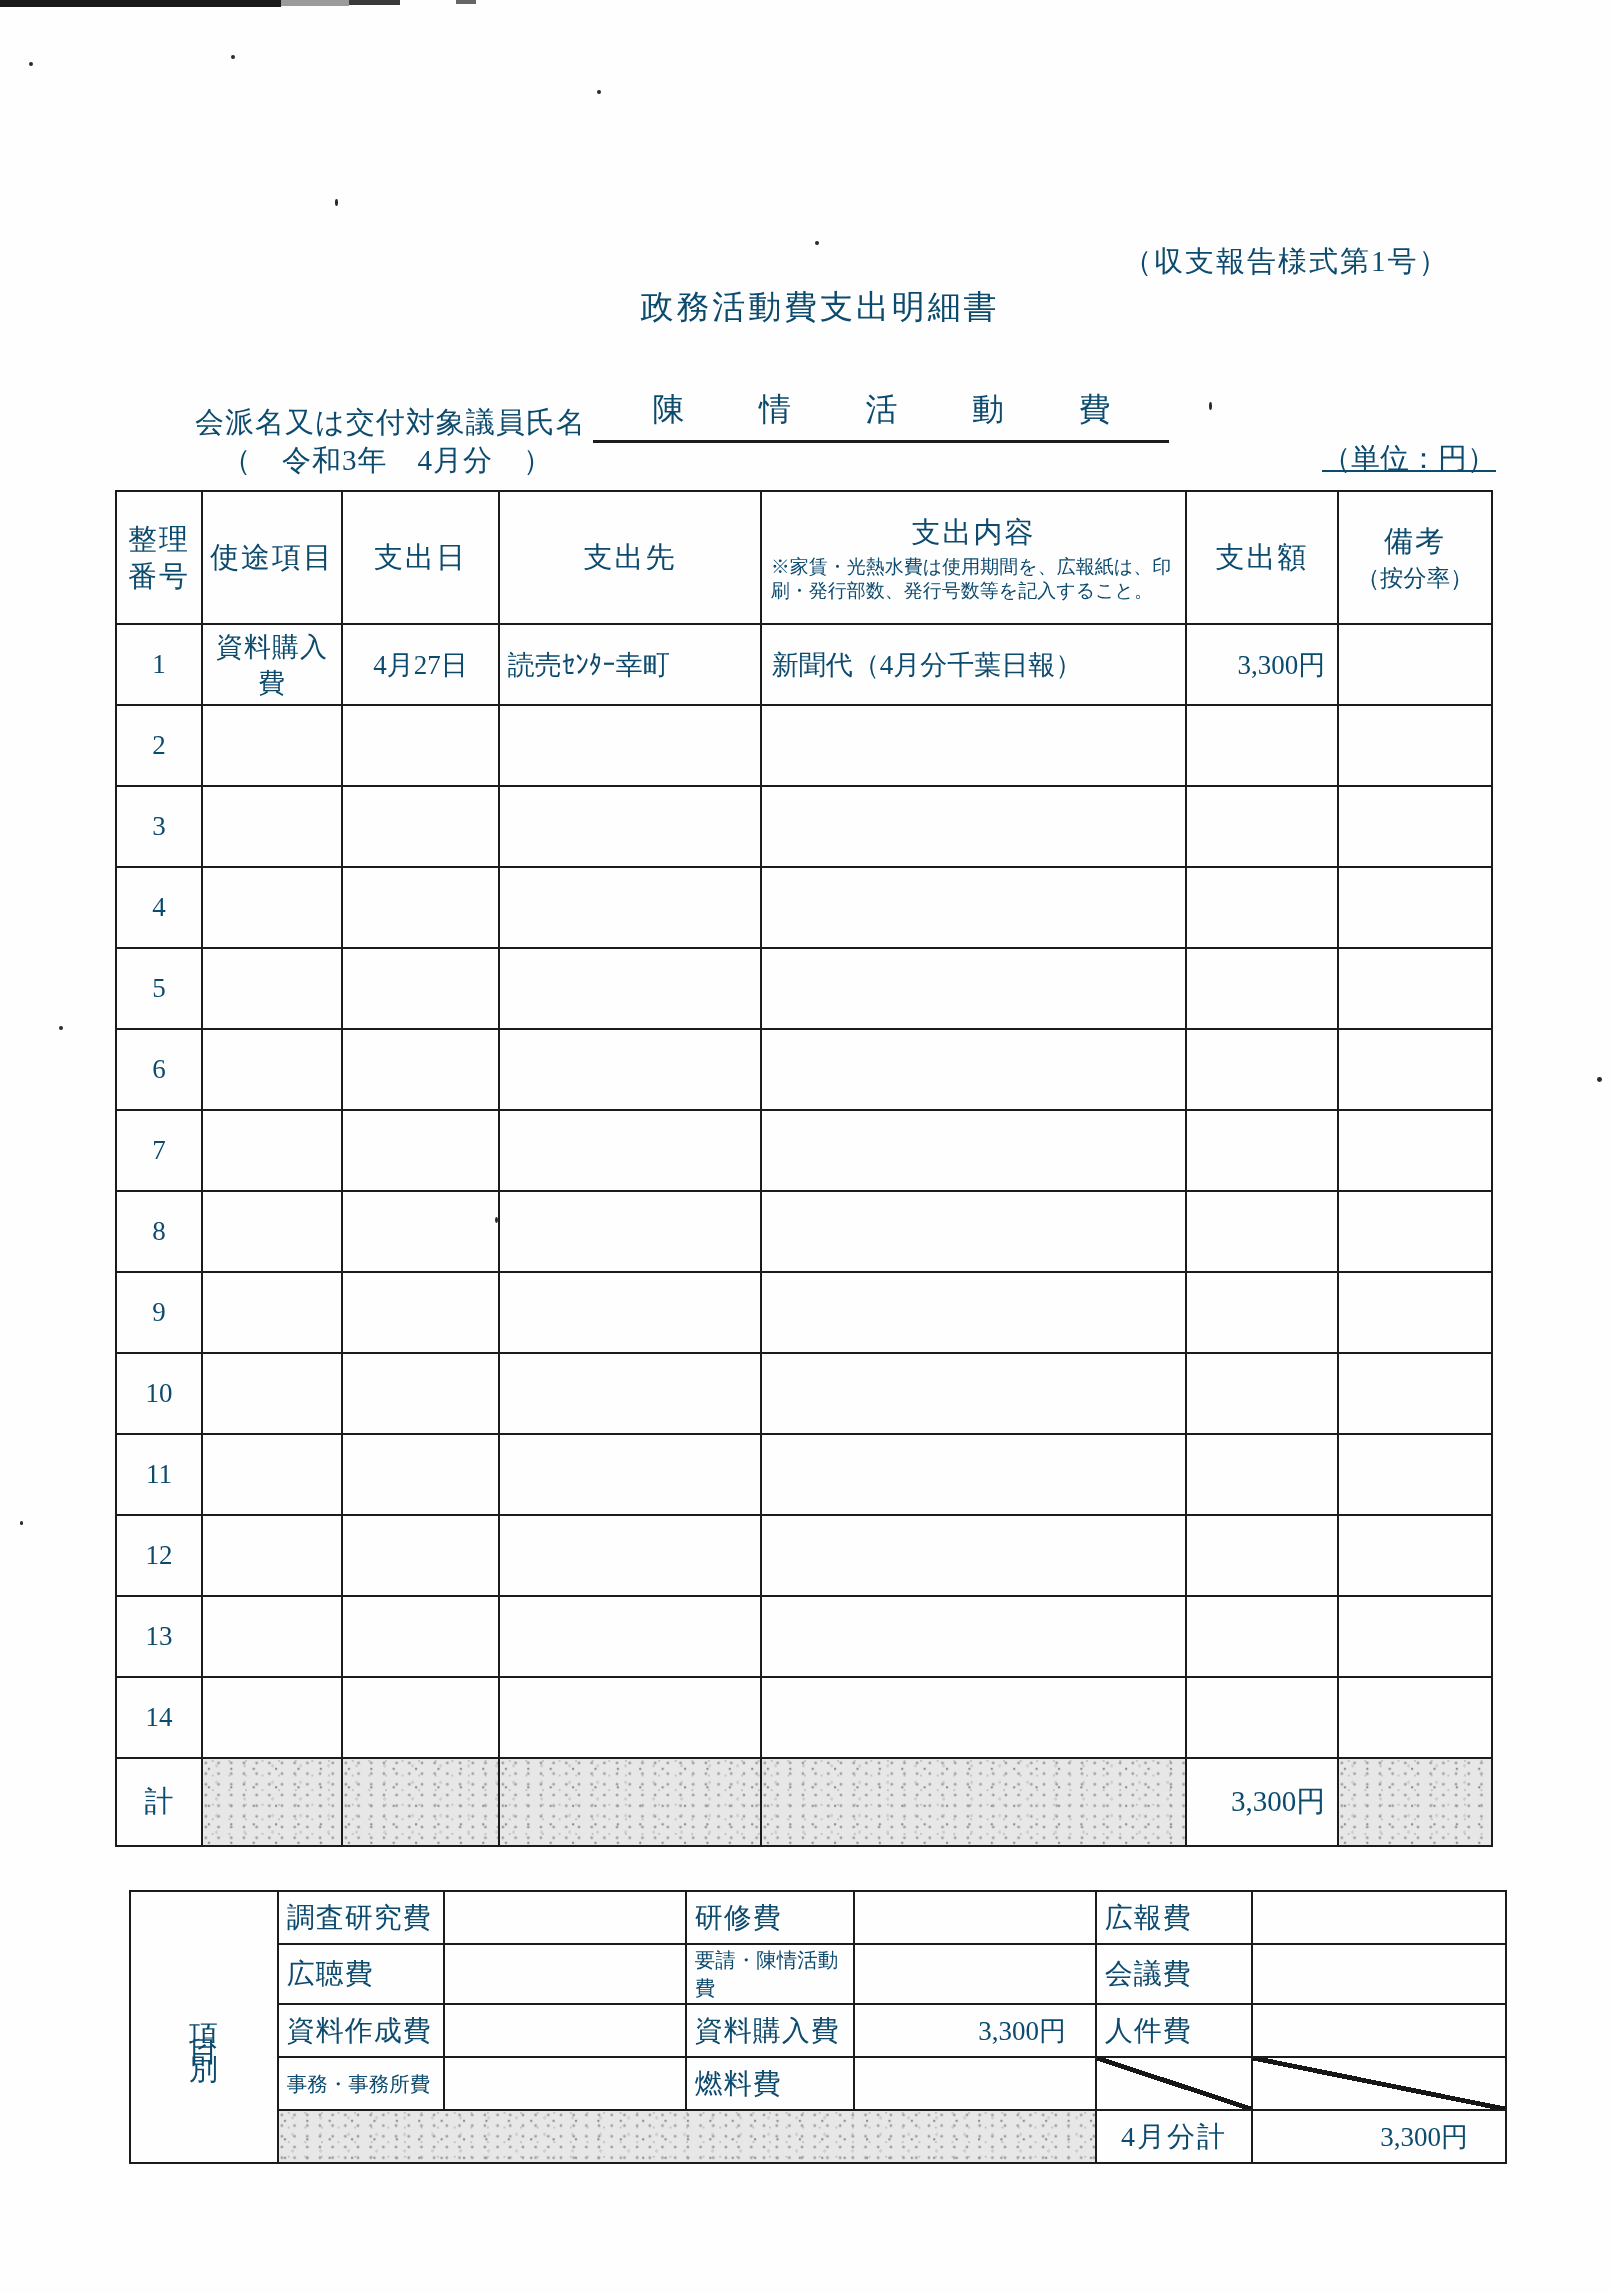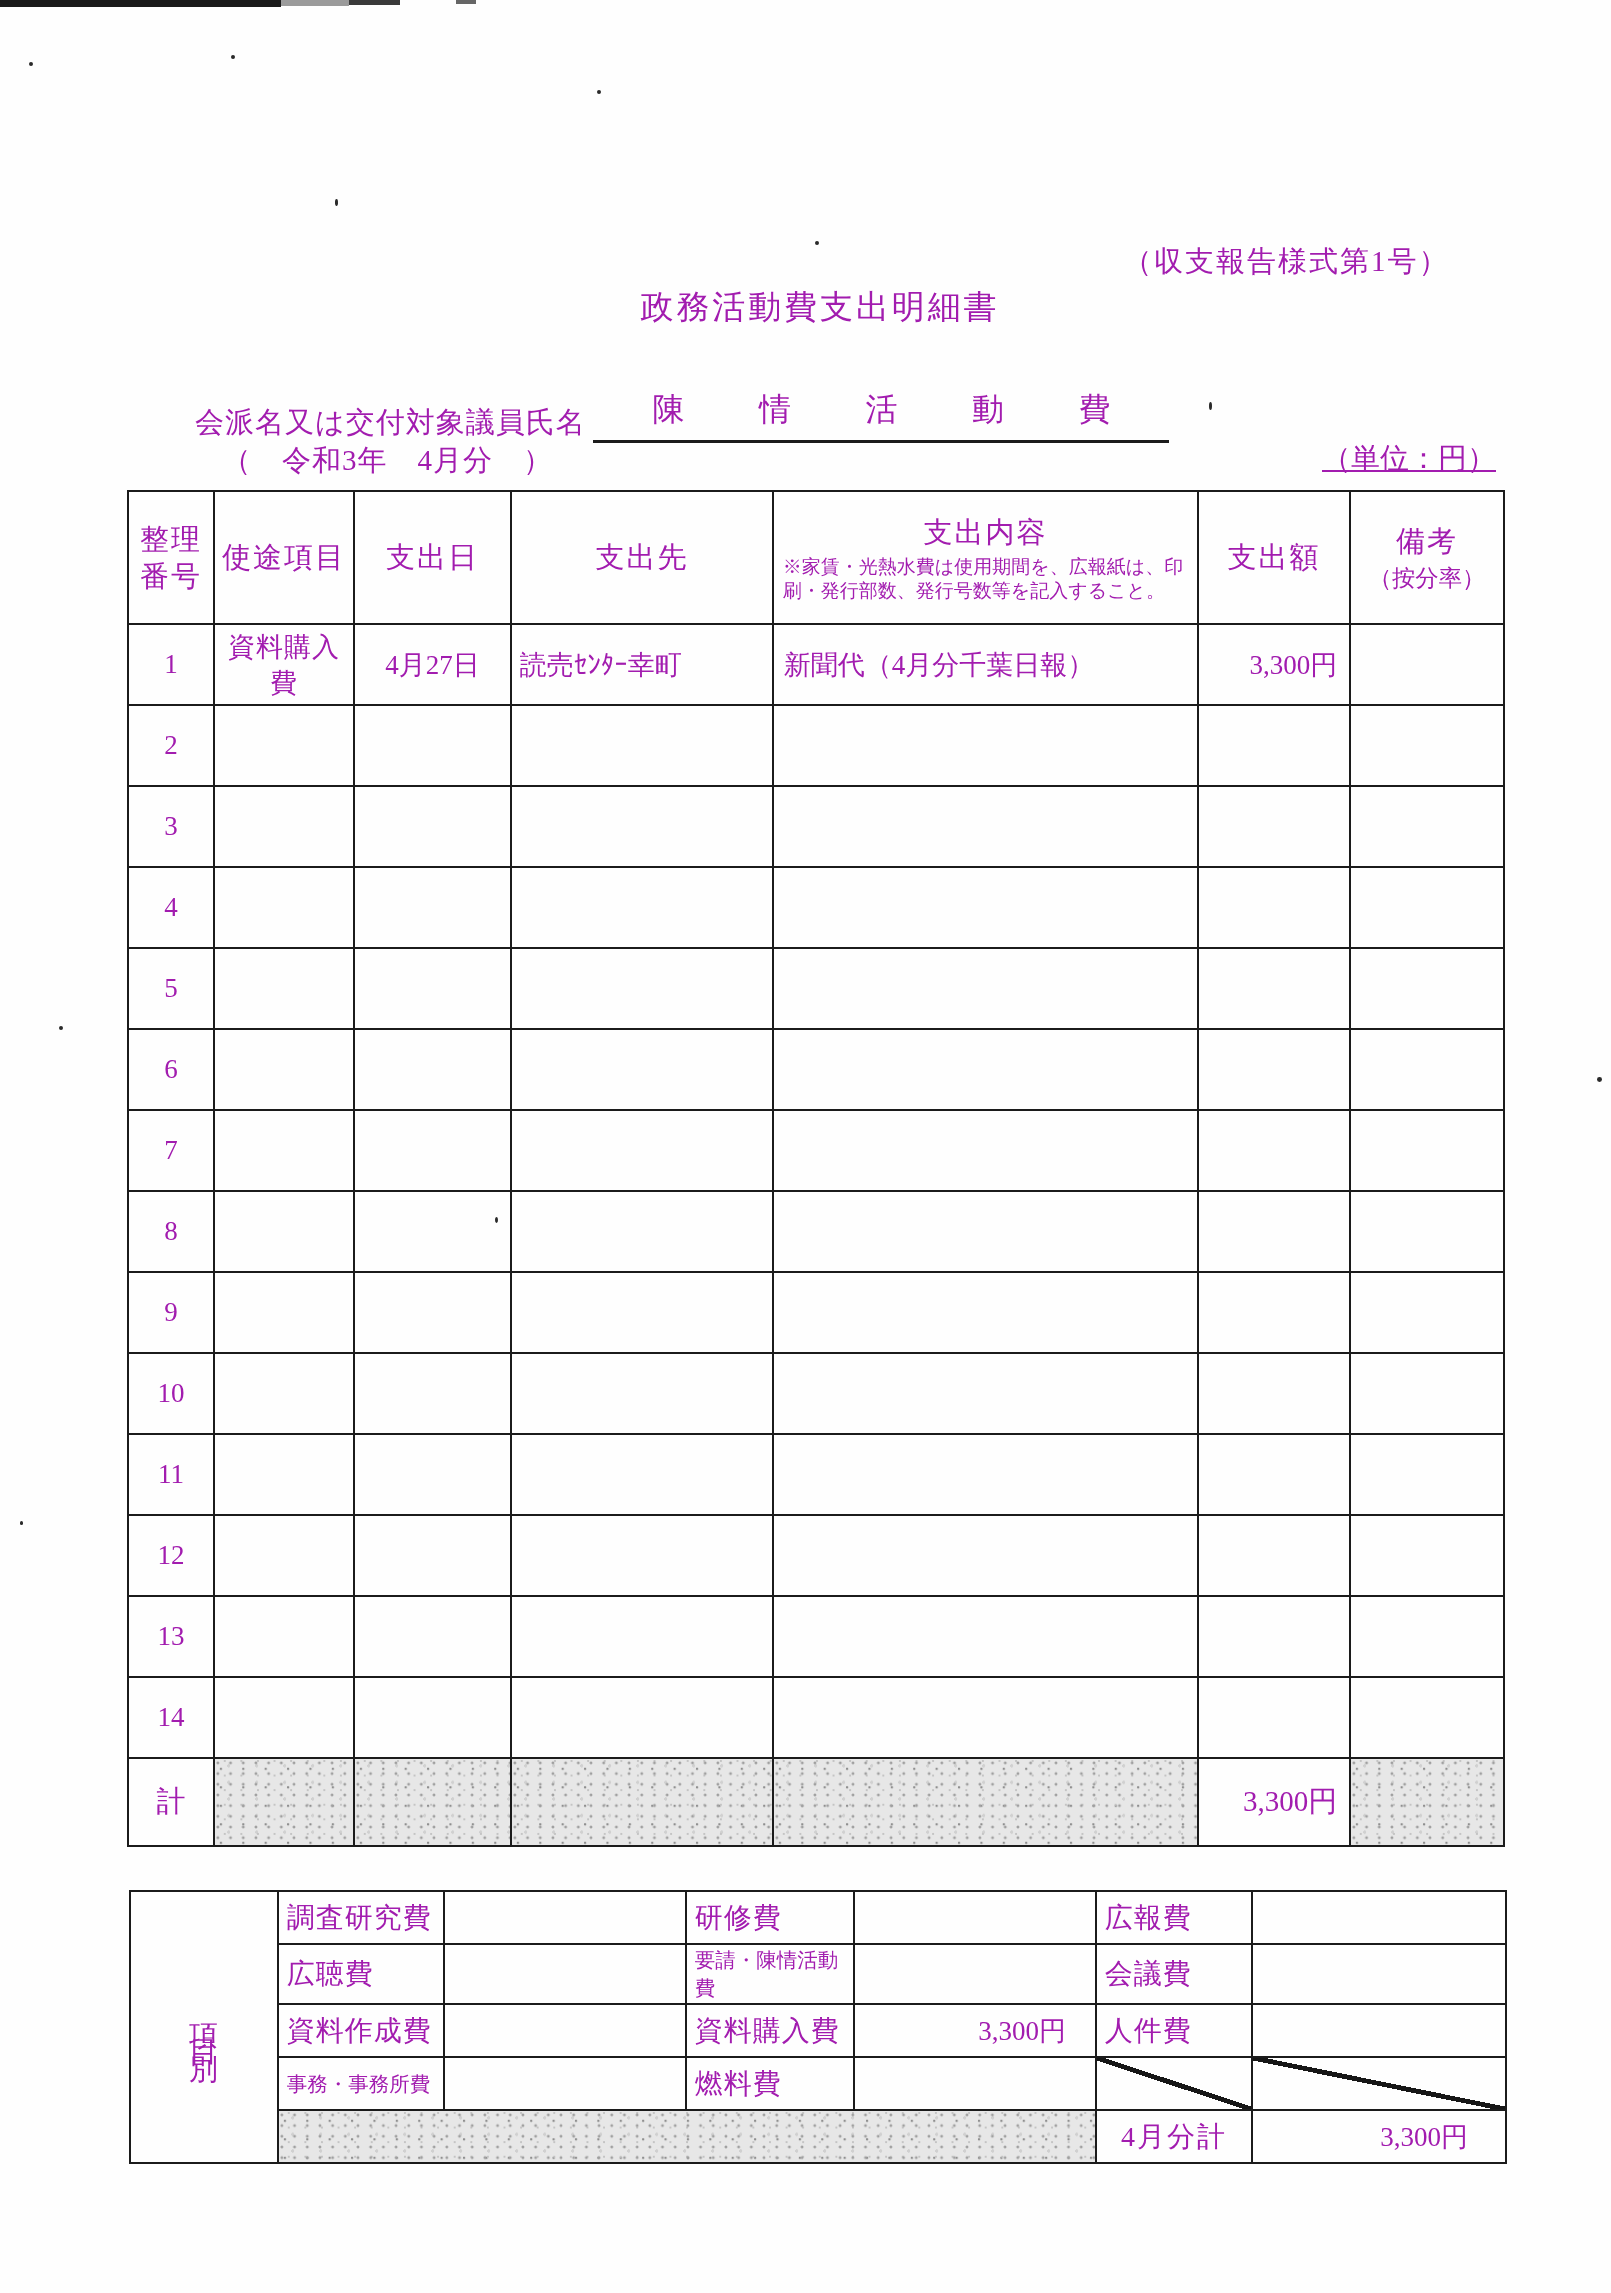--- a/index.html
+++ b/index.html
@@ -1,21 +1,21 @@
 <!DOCTYPE html>
 <html><head>
 <meta charset="utf-8">
 <style>
   html,body{margin:0;padding:0;background:#ffffff;}
   .page{
     position:relative;
     width:1611px;height:2294px;
     background:#fefefe;
     font-family:"Liberation Serif","DejaVu Serif",serif;
-    color:#a21caf;
+    color:#0c4a6e;
     overflow:hidden;
   }
   
   .scan-strip{position:absolute;top:0;height:6.8px;background:#1a1a1a;}
   .scan-strip.s1{left:0;width:281px;}
   .scan-strip.s2{left:281px;width:68px;height:5.9px;background:#9b9b9b;}
   .scan-strip.s3{left:349px;width:51px;height:4.9px;background:#3a3a3a;}
   .scan-strip.s4{left:456px;width:19.5px;height:3.9px;background:#666;}
   .speck{position:absolute;background:#2a2a2a;border-radius:50%;}
 
@@ -29,21 +29,21 @@
     border-bottom:3.9px solid #1c1c1c;
     font-size:32px;
     text-align:justify;text-align-last:justify;
   }
   .period{position:absolute;top:441px;left:222px;font-size:29px;letter-spacing:1px;}
   .unit{position:absolute;top:439px;left:1322px;font-size:29px;text-decoration:underline;}
 
   table{border-collapse:collapse;table-layout:fixed;}
   td,th{border:2.9px solid #1b1b1b;overflow:hidden;vertical-align:middle;font-weight:normal;}
 
-  .expense-table{position:absolute;top:490px;left:127px;width:1377px;}
+  .expense-table{position:absolute;top:490px;left:115px;width:1377px;}
   .expense-table .hdr td{height:129px;text-align:center;font-size:29px;letter-spacing:2px;}
   .hdr-no{line-height:1.25;}
   .hdr-detail .detail-title{font-size:29px;text-align:center;letter-spacing:2px;}
   .hdr-detail .detail-note{font-size:19px;text-align:left;line-height:1.22;letter-spacing:0;padding:2px 5.9px 0 7.8px;}
   .hdr-remarks .remarks-sub{font-size:23.4px;letter-spacing:0;}
   .expense-table .data-row td{height:77px;font-size:27px;}
   .cell-no{text-align:center;}
   .cell-item{text-align:center;letter-spacing:1px;}
   .cell-date{text-align:center;}
   .cell-payee{text-align:left;padding-left:7.8px;}

